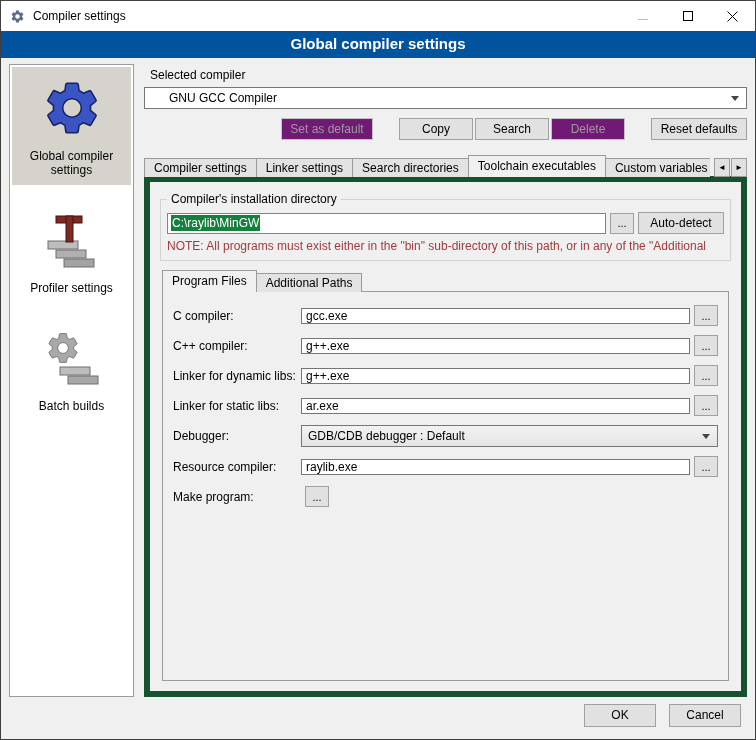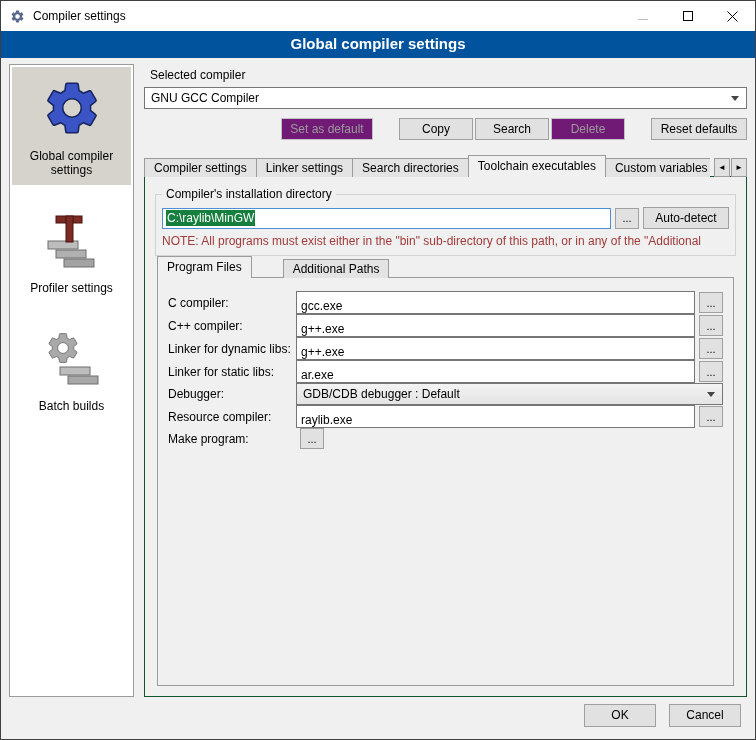--- a/index.html
+++ b/index.html
@@ -24,58 +24,58 @@
   
   .sidebar { width: 125px; background: #fff; border: 1px solid #9b9b9b; padding: 2px; display: flex; flex-direction: column; overflow: hidden; flex: 0 0 auto; }
   .side-item { display: flex; flex-direction: column; align-items: center; padding: 10px 2px 8px 2px; text-align: center; }
   .side-item.selected { background: #d6d3cc; }
   .side-item + .side-item { margin-top: 16px; }
   .side-label { margin-top: 7px; line-height: 14px; }
 
   
   .main { flex: 1; display: flex; flex-direction: column; min-width: 0; padding-top: 2px; }
   .field-caption { margin: 2px 0 5px 6px; }
-  .combo { height: 22px; border: 1px solid #767676; background: #fff; display: flex; align-items: center; padding-left: 6px; position: relative; }
+  .combo { height: 22px; border: 1px solid #767676; background: #fff; display: flex; align-items: center; padding-left: 24px; position: relative; }
   .combo .arrow { position: absolute; right: 7px; top: 8px; width: 0; height: 0; border-left: 4px solid transparent; border-right: 4px solid transparent; border-top: 5px solid #444; }
 
   .btn { background: #e1e1e1; border: 1px solid #a0a0a0; font-size: 12px; font-family: inherit; height: 22px; padding: 0 8px; color: #000; }
   .btn.disabled { color: #9b9b9b; background: #701a75; border-color: #c2c2c2; }
 
   .btnrow { display: flex; justify-content: flex-end; margin-top: 9px; align-items: center; }
   .btnrow .w-setdef { width: 92px; margin-right: 26px; }
   .btnrow .w-copy, .btnrow .w-rename, .btnrow .w-delete { width: 74px; }
   .btnrow .w-rename, .btnrow .w-delete { margin-left: 2px; }
   .btnrow .w-reset { width: 96px; margin-left: 26px; }
 
   
   .tabstrip { display: flex; align-items: flex-end; margin-top: 15px; height: 22px; position: relative; z-index: 2; }
   .tabs-clip { display: flex; overflow: hidden; flex: 1; align-items: flex-end; height: 22px; }
   .tab { flex: 0 0 auto; border: 1px solid #9b9b9b; border-bottom: none; background: #e3e3e3; padding: 0 9px; height: 19px; line-height: 19px; margin-right: -1px; white-space: nowrap; }
   .tab.active { background: #f0f0f0; height: 22px; line-height: 21px; position: relative; z-index: 3; }
   .tab-scroll { display: flex; gap: 1px; margin-left: 4px; flex: 0 0 auto; }
   .scroll-btn { width: 16px; height: 19px; font-size: 8px; line-height: 17px; text-align: center; border: 1px solid #9c9c9c; background: #e1e1e1; padding: 0; font-family: inherit; }
 
-  .panel { flex: 1; border: 1px solid #14532d; background: #f0f0f0; padding: 8px 8px 10px 8px; display: flex; flex-direction: column; min-height: 0; margin-top: -1px; }
+  .panel { flex: 1; border: 6px solid #14532d; background: #f0f0f0; padding: 8px 8px 10px 8px; display: flex; flex-direction: column; min-height: 0; margin-top: -1px; }
 
   fieldset.group { border: 1px solid #d2d2d2; padding: 4px 6px 7px 6px; margin: 2px 2px 0 2px; }
   fieldset.group legend { padding: 0 4px; font-size: 12px; }
 
   .install-row { display: flex; align-items: center; gap: 4px; margin-top: 2px; }
   .install-input { flex: 1; height: 21px; background: #fff; border: 1px solid #4a90d2; display: flex; align-items: center; padding: 0 3px; overflow: hidden; white-space: nowrap; }
   .sel { background: #15803d; color: #fff; padding: 1px 1px; }
   .browse { width: 24px; height: 21px; background: #e1e1e1; border: 1px solid #a0a0a0; font-size: 11px; line-height: 10px; padding: 0; font-family: inherit; }
   .autodetect { width: 86px; height: 22px; }
   .note { margin-top: 5px; color: #a23b3b; white-space: nowrap; overflow: hidden; }
 
-  .inner-tabstrip { display: flex; align-items: flex-end; margin-top: 0; height: 22px; position: relative; z-index: 2; padding-left: 4px; gap: 32px; }
+  .inner-tabstrip { display: flex; align-items: flex-end; margin-top: 9px; height: 22px; position: relative; z-index: 2; padding-left: 4px; }
   .inner-panel { flex: 1; border: 1px solid #9b9b9b; background: #f0f0f0; margin: -1px 4px 0 4px; padding: 13px 10px 10px 10px; min-height: 0; }
 
-  .frow { display: flex; align-items: center; }
+  .frow { display: flex; align-items: center; margin-bottom: 9px; }
   .frow-label { width: 128px; flex: 0 0 auto; }
-  .tinput { flex: 1; height: 23px; border: 1px solid #767676; background: #fff; display: flex; align-items: flex-end; padding: 0 4px; overflow: hidden; white-space: nowrap; }
+  .tinput { flex: 1; height: 16px; border: 1px solid #767676; background: #fff; display: flex; align-items: flex-end; padding: 0 4px; overflow: hidden; white-space: nowrap; }
   .frow .browse { margin-left: 4px; flex: 0 0 auto; }
   .choice { flex: 1; height: 22px; border: 1px solid #767676; background: linear-gradient(#f3f3f3, #e4e4e4); display: flex; align-items: center; padding: 0 6px; position: relative; }
   .choice .arrow { position: absolute; right: 7px; top: 8px; width: 0; height: 0; border-left: 4px solid transparent; border-right: 4px solid transparent; border-top: 5px solid #444; }
 
   .footer { flex: 0 0 auto; height: 38px; display: flex; justify-content: flex-end; align-items: center; gap: 13px; padding: 0 14px 10px 0; }
   .footer .btn { width: 72px; height: 23px; }
 
   svg.defs { position: absolute; width: 0; height: 0; }
 </style>
 </head>

